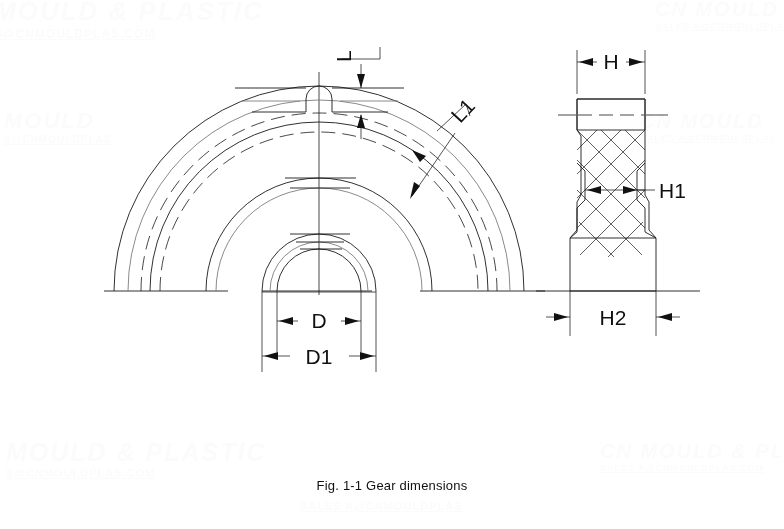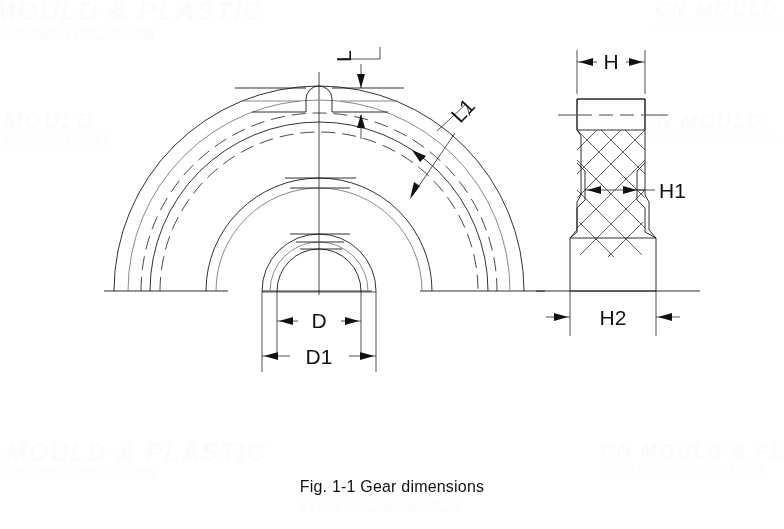--- a/index.html
+++ b/index.html
@@ -31,21 +31,21 @@
   }
   .wm .wm-main { display: block; letter-spacing: 2px; font-style: italic; }
   .wm .wm-sub  { display: block; letter-spacing: 1px; text-decoration: underline; }
   .caption {
     position: absolute;
     left: 0;
     top: 478px;
     width: 784px;
     text-align: center;
     font-family: "Liberation Sans", sans-serif;
-    font-size: 16px;
+    font-size: 13px;
     color: #111111;
     letter-spacing: 0.2px;
   }
   svg text.dim {
     font-family: "Liberation Sans", sans-serif;
     font-size: 21px;
     fill: #111111;
   }
   svg .ln   { stroke: #1a1a1a; stroke-width: 0.9; fill: none; }
   svg .ln-t { stroke: #1a1a1a; stroke-width: 0.75; fill: none; }

